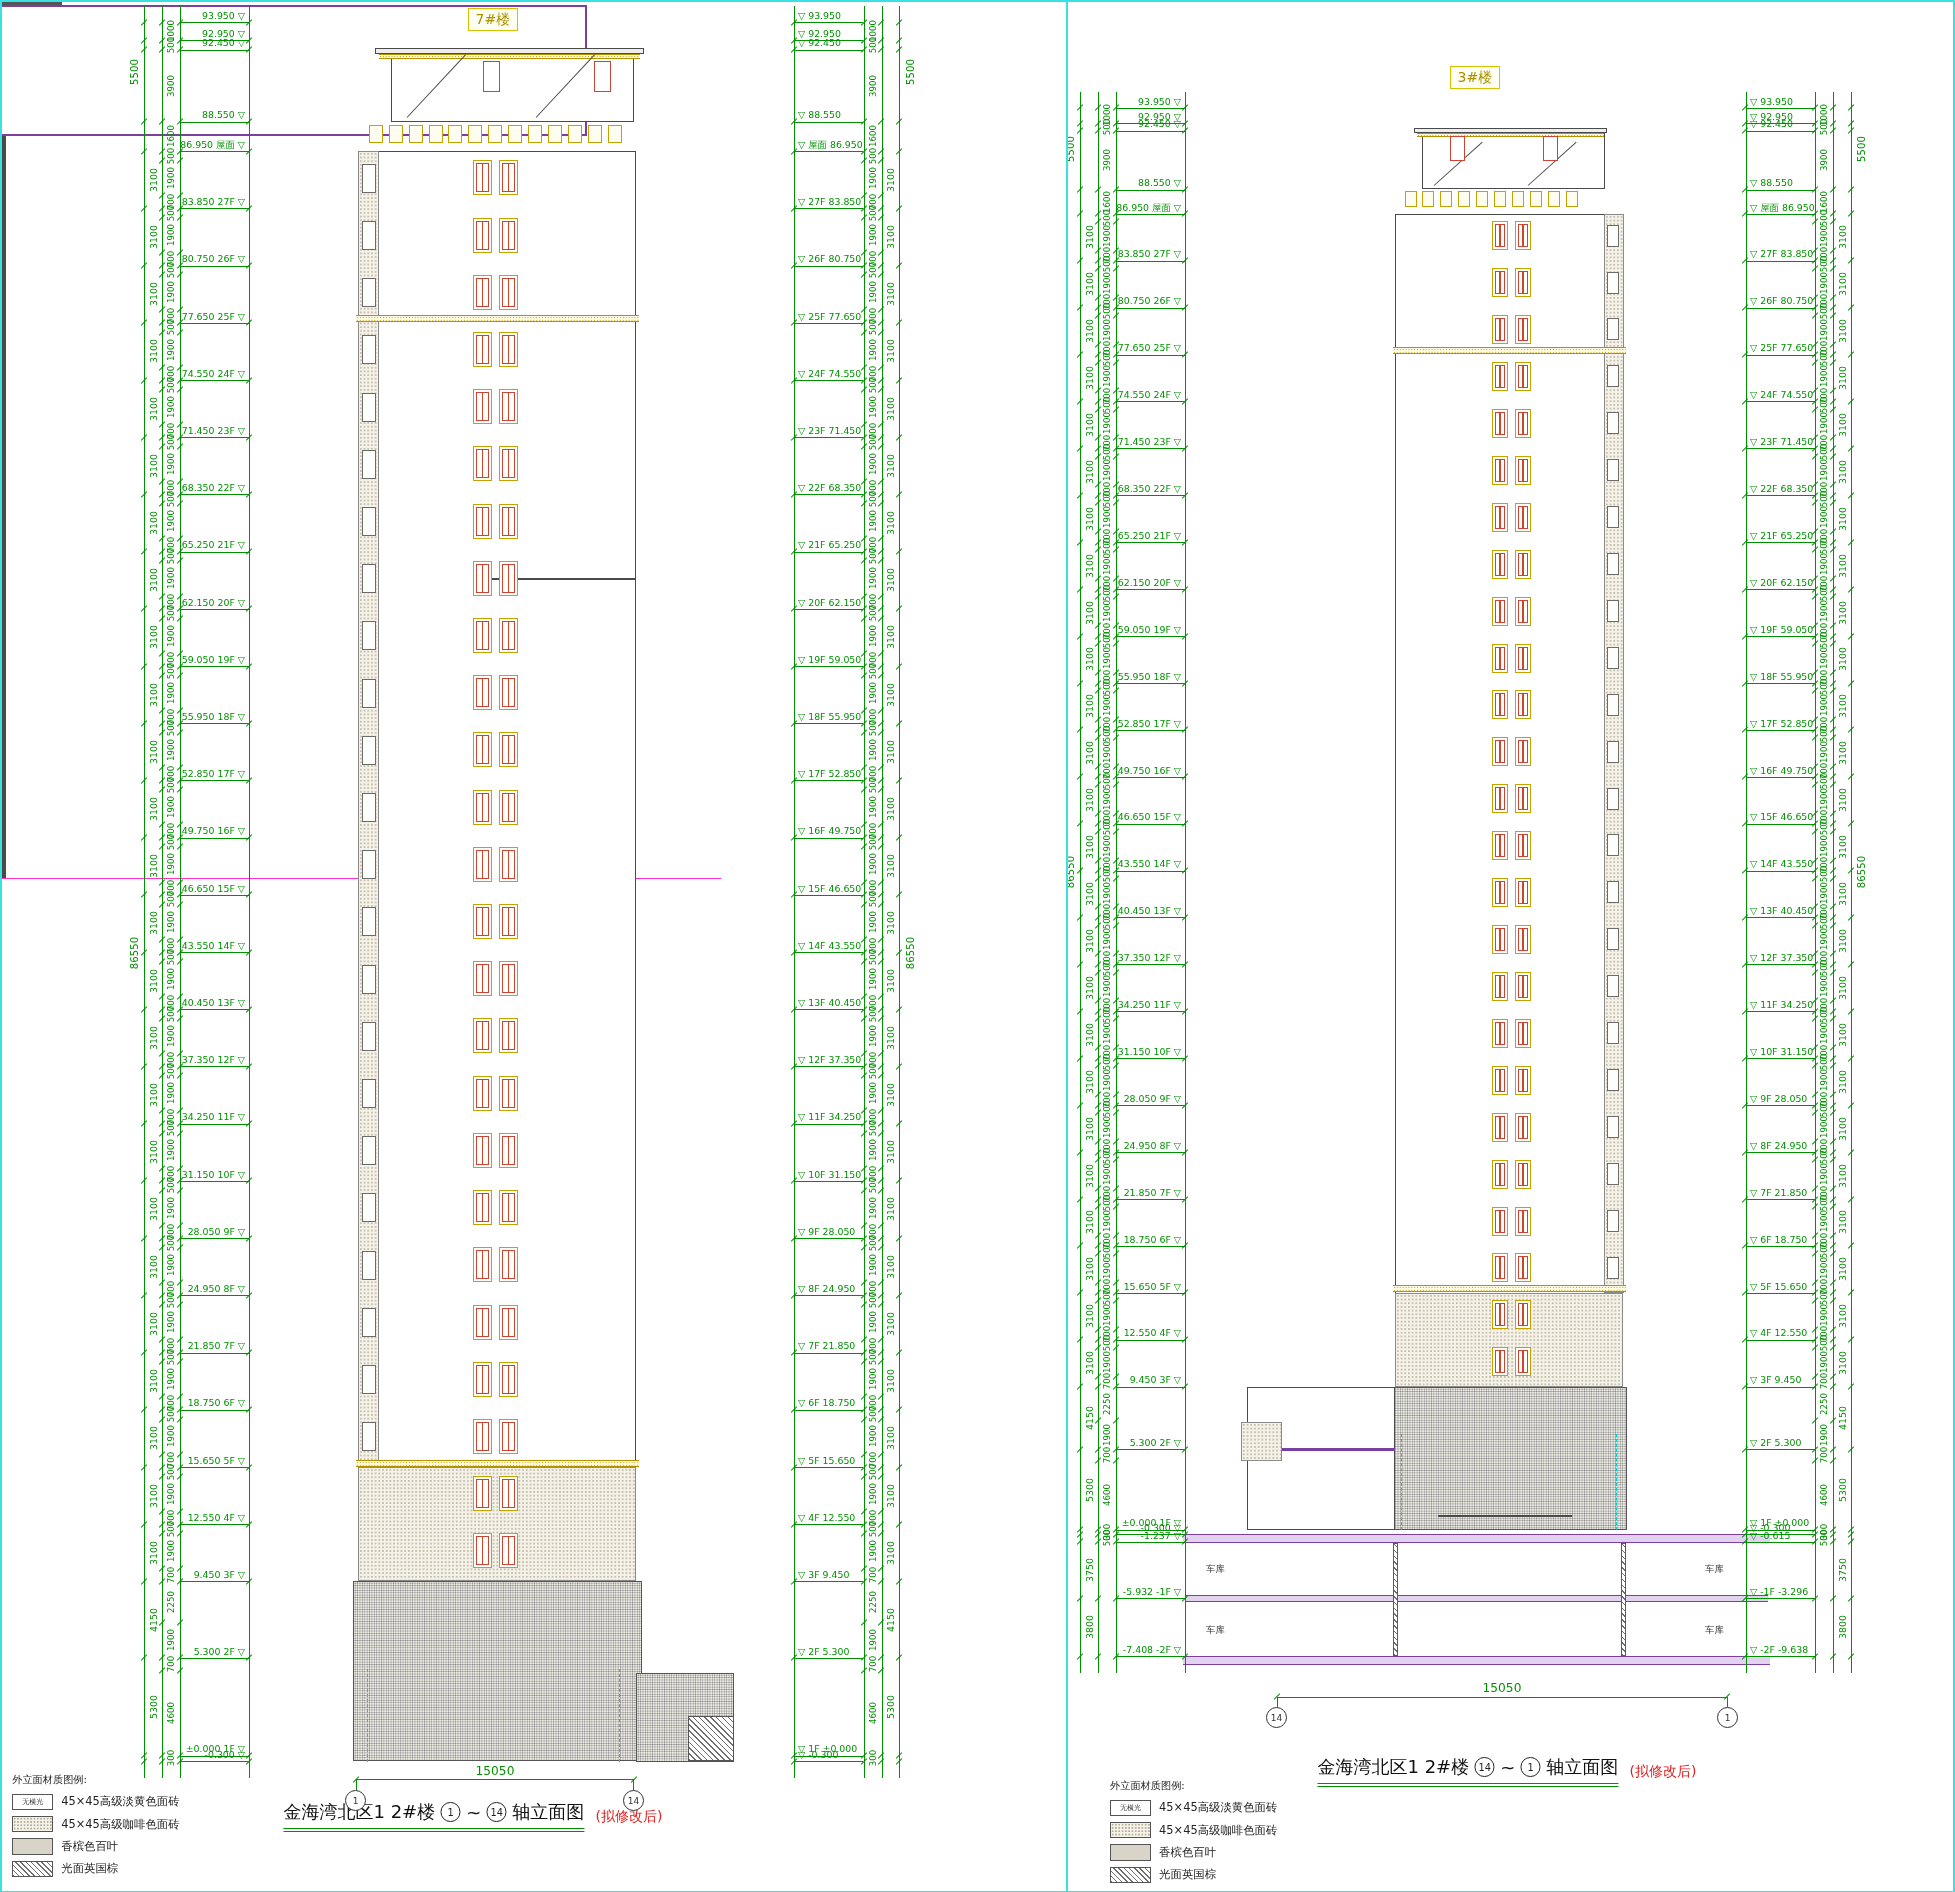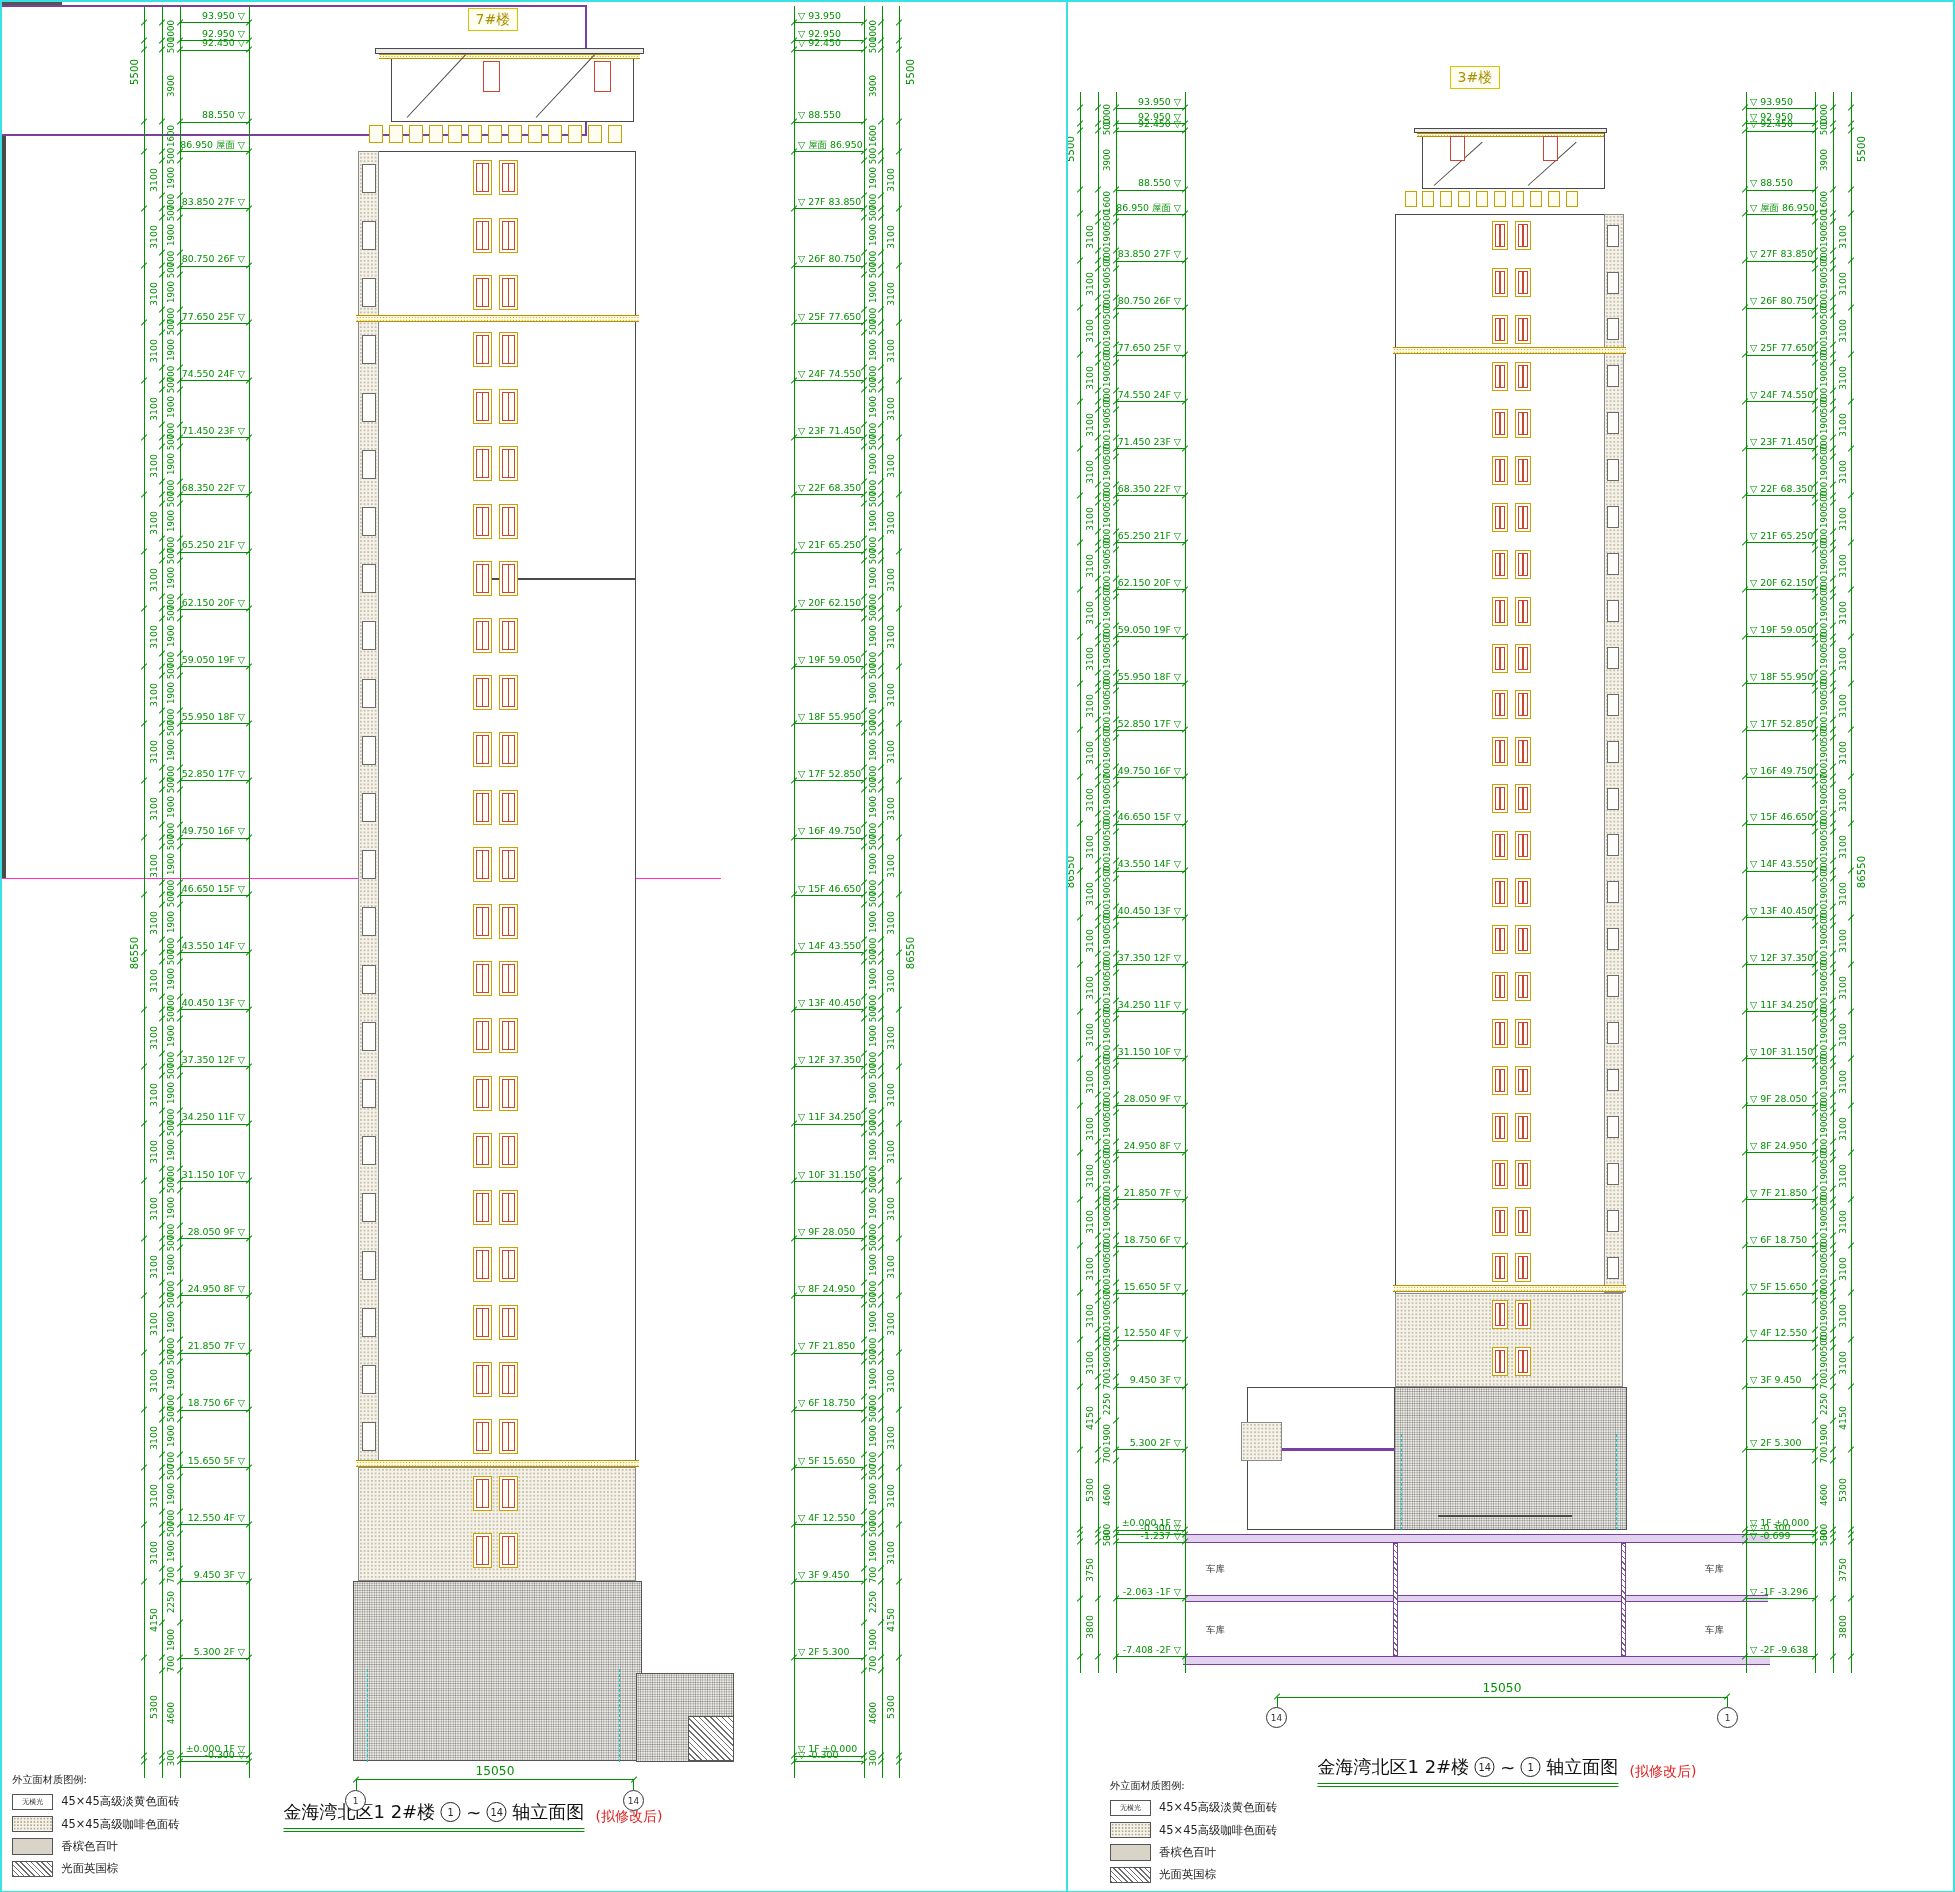--- a/index.html
+++ b/index.html
@@ -1577,21 +1577,21 @@
       <div class="tick" style="position: absolute; left: 1112px; top: 1541px;"></div>
       <div class="tick" style="position: absolute; left: 1094px; top: 1541px;"></div>
       <div class="tick" style="position: absolute; left: 1076px; top: 1541px;"></div>
       <div class="gline" style="position: absolute; left: 1116px; top: 1542px; width: 69px; height: 0.6px;"></div>
       <div class="elevrow" style="position: absolute; left: 1099px; top: 1530px; width: 82px; text-align: right;">-1.237 ▽</div>
       <div class="tick" style="position: absolute; left: 1181px; top: 1598px;"></div>
       <div class="tick" style="position: absolute; left: 1112px; top: 1598px;"></div>
       <div class="tick" style="position: absolute; left: 1094px; top: 1598px;"></div>
       <div class="tick" style="position: absolute; left: 1076px; top: 1598px;"></div>
       <div class="gline" style="position: absolute; left: 1116px; top: 1598px; width: 69px; height: 0.6px;"></div>
-      <div class="elevrow" style="position: absolute; left: 1099px; top: 1586px; width: 82px; text-align: right;">-2.063 -1F ▽</div>
+      <div class="elevrow" style="position: absolute; left: 1099px; top: 1586px; width: 82px; text-align: right;">-5.932 -1F ▽</div>
       <div class="tick" style="position: absolute; left: 1181px; top: 1656px;"></div>
       <div class="tick" style="position: absolute; left: 1112px; top: 1656px;"></div>
       <div class="tick" style="position: absolute; left: 1094px; top: 1656px;"></div>
       <div class="tick" style="position: absolute; left: 1076px; top: 1656px;"></div>
       <div class="gline" style="position: absolute; left: 1116px; top: 1656px; width: 69px; height: 0.6px;"></div>
       <div class="elevrow" style="position: absolute; left: 1099px; top: 1644px; width: 82px; text-align: right;">-7.408 -2F ▽</div>
       <div class="dimtext rot" style="position: absolute; left: 1107px; top: 115px; font-size: 8.6px;">1000</div>
       <div class="dimtext rot" style="position: absolute; left: 1107px; top: 127px; font-size: 8.6px;">500</div>
       <div class="dimtext rot" style="position: absolute; left: 1107px; top: 160px; font-size: 8.6px;">3900</div>
       <div class="dimtext rot" style="position: absolute; left: 1107px; top: 202px; font-size: 8.6px;">1600</div>
@@ -2011,21 +2011,21 @@
       <div class="tick" style="position: absolute; left: 1811px; top: 1534px;"></div>
       <div class="tick" style="position: absolute; left: 1829px; top: 1534px;"></div>
       <div class="tick" style="position: absolute; left: 1847px; top: 1534px;"></div>
       <div class="gline" style="position: absolute; left: 1746px; top: 1534px; width: 69px; height: 0.6px;"></div>
       <div class="elevrow" style="position: absolute; left: 1750px; top: 1522px; width: 82px; text-align: left;">▽ -0.300</div>
       <div class="tick" style="position: absolute; left: 1741px; top: 1541px;"></div>
       <div class="tick" style="position: absolute; left: 1811px; top: 1541px;"></div>
       <div class="tick" style="position: absolute; left: 1829px; top: 1541px;"></div>
       <div class="tick" style="position: absolute; left: 1847px; top: 1541px;"></div>
       <div class="gline" style="position: absolute; left: 1746px; top: 1542px; width: 69px; height: 0.6px;"></div>
-      <div class="elevrow" style="position: absolute; left: 1750px; top: 1530px; width: 82px; text-align: left;">▽ -0.699</div>
+      <div class="elevrow" style="position: absolute; left: 1750px; top: 1530px; width: 82px; text-align: left;">▽ -0.615</div>
       <div class="tick" style="position: absolute; left: 1741px; top: 1598px;"></div>
       <div class="tick" style="position: absolute; left: 1811px; top: 1598px;"></div>
       <div class="tick" style="position: absolute; left: 1829px; top: 1598px;"></div>
       <div class="tick" style="position: absolute; left: 1847px; top: 1598px;"></div>
       <div class="gline" style="position: absolute; left: 1746px; top: 1598px; width: 69px; height: 0.6px;"></div>
       <div class="elevrow" style="position: absolute; left: 1750px; top: 1586px; width: 82px; text-align: left;">▽ -1F -3.296</div>
       <div class="tick" style="position: absolute; left: 1741px; top: 1656px;"></div>
       <div class="tick" style="position: absolute; left: 1811px; top: 1656px;"></div>
       <div class="tick" style="position: absolute; left: 1829px; top: 1656px;"></div>
       <div class="tick" style="position: absolute; left: 1847px; top: 1656px;"></div>

